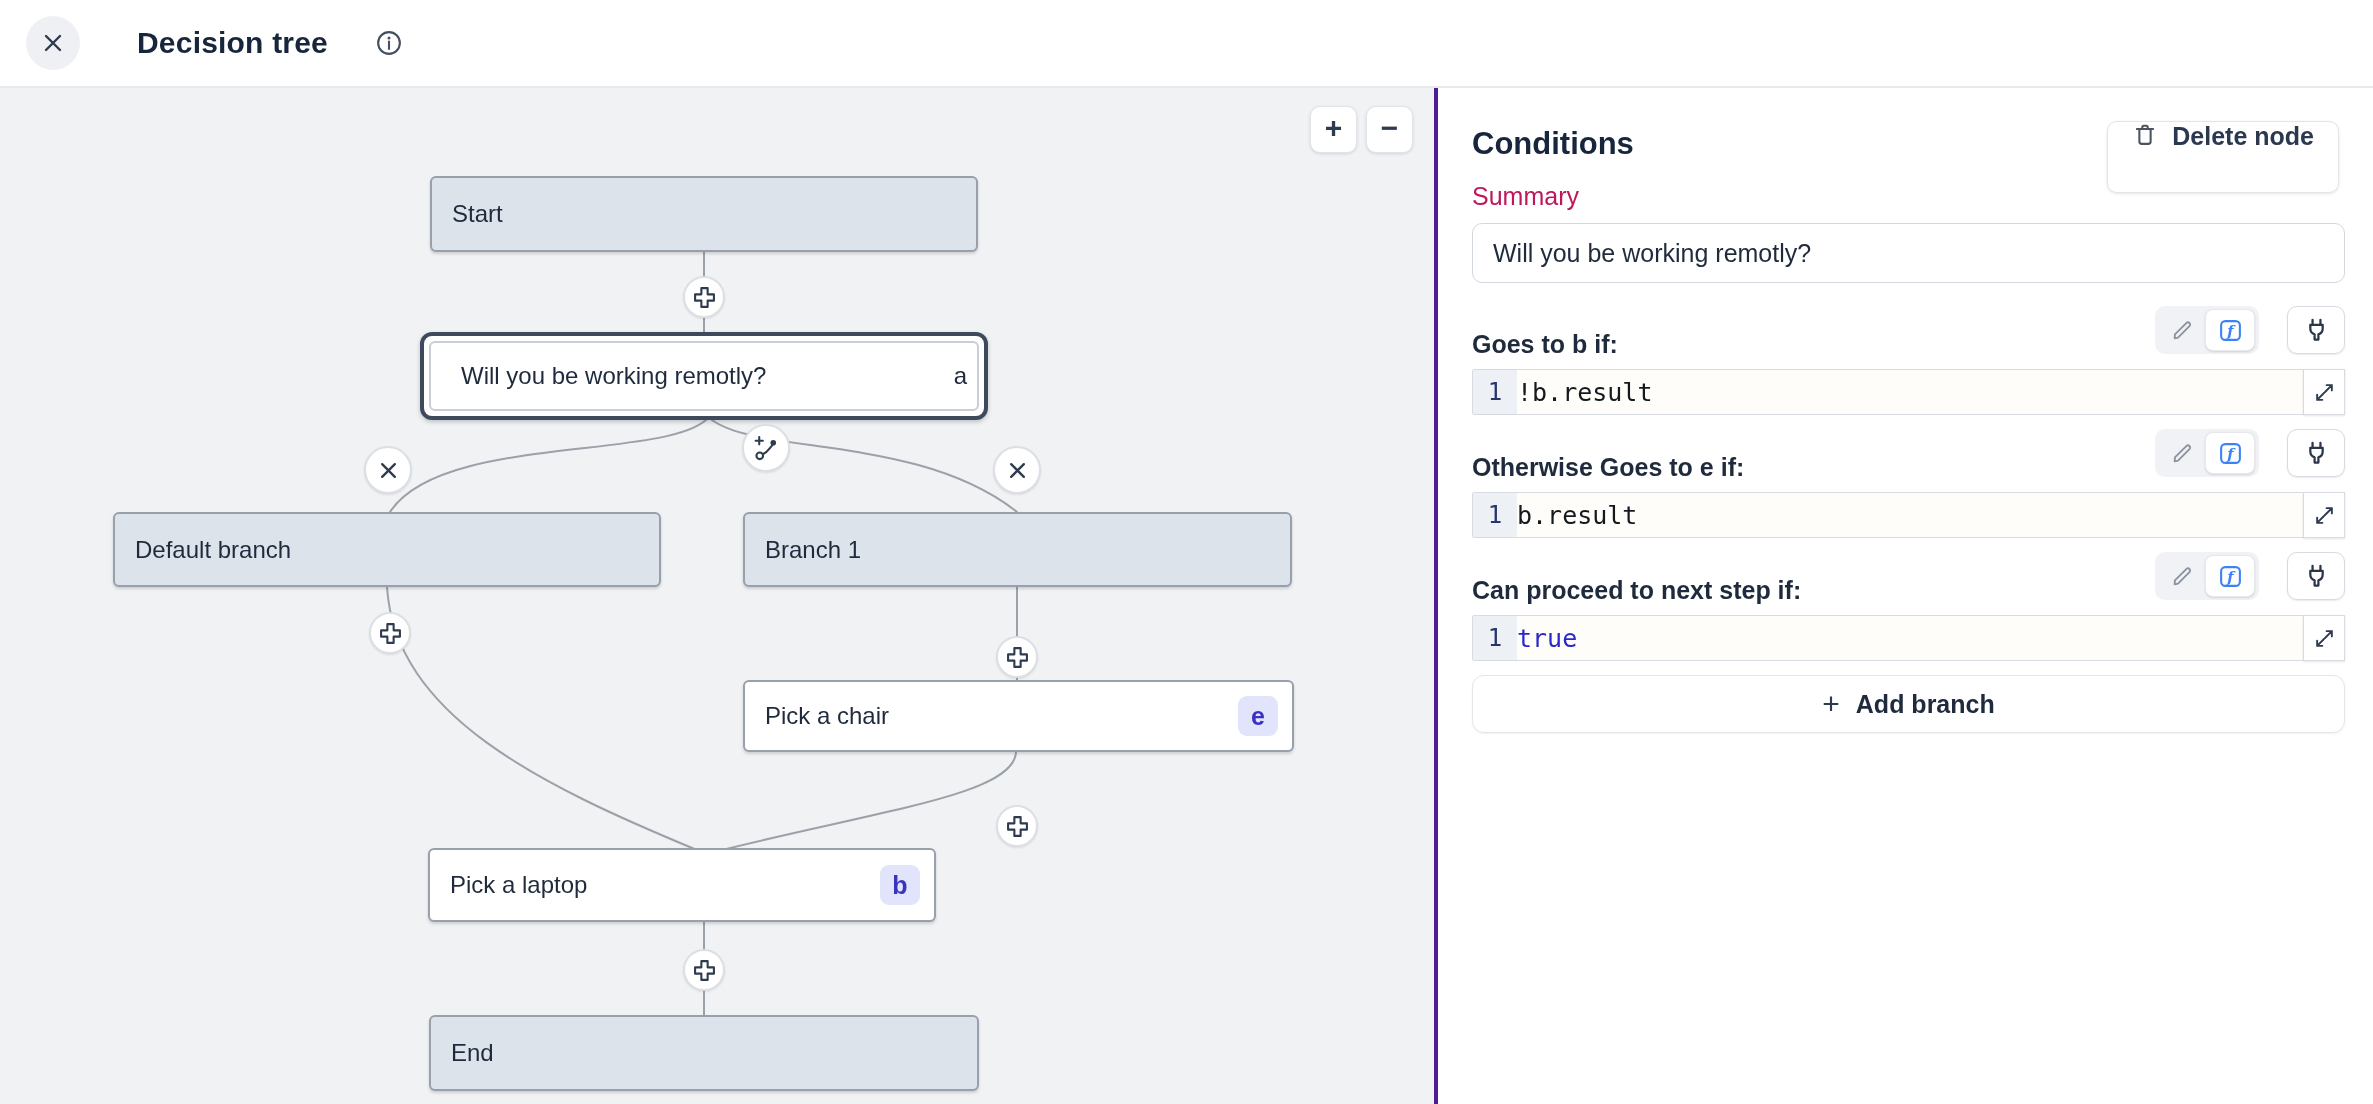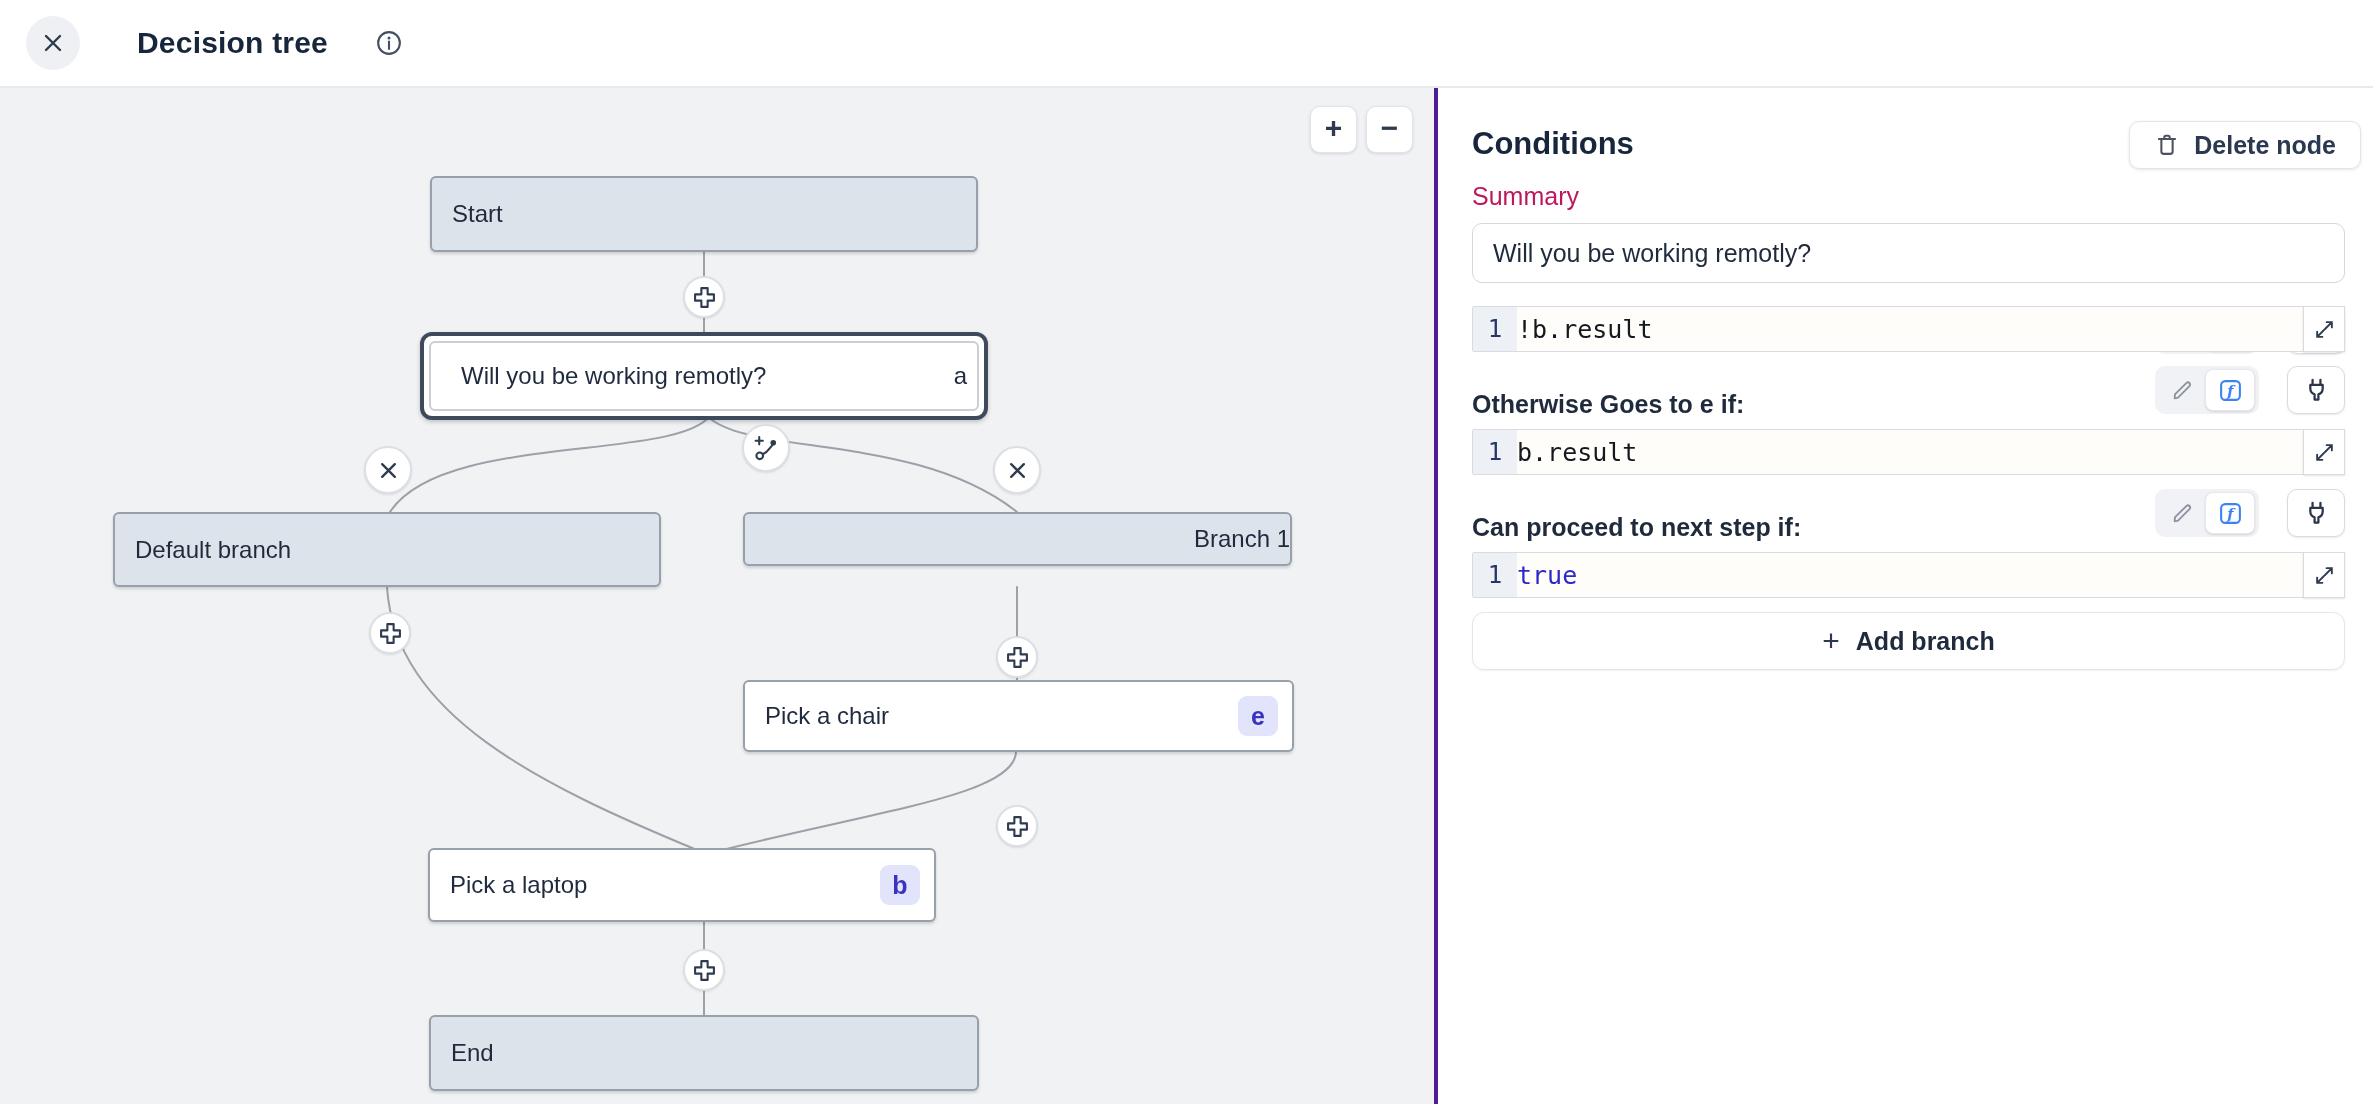--- a/index.html
+++ b/index.html
@@ -34,23 +34,23 @@
                 box-shadow:0 1px 2px rgba(40,50,60,.12); cursor:pointer; z-index:4; }
   .c42 { width:42px; height:42px; } .c48 { width:48px; height:48px; }
   .zoom-btn { position:absolute; width:47px; height:47px; border-radius:10px; background:#fff;
               border:1px solid #e2e4e8; box-shadow:0 1px 3px rgba(40,50,60,.15); font-size:30px;
               color:#2e3b4e; display:flex; align-items:center; justify-content:center; cursor:pointer; z-index:4;
               font-weight:bold; padding-bottom:3px; }
   
   .panel { position:absolute; left:1434px; top:88px; width:939px; height:1016px; background:#fff;
            border-left:4px solid #4c1d95; padding:0 28px 0 34px; }
   .panel-title { font-size:31px; font-weight:bold; color:#17263c; margin-top:38px; }
-  .delete-btn { position:absolute; right:12px; top:33px; height:48px; padding:0 24px; background:#fff;
+  .delete-btn { position:absolute; right:34px; top:33px; height:72px; padding:0 24px; background:#fff;
                 border:1px solid #e3e5e9; border-radius:10px; box-shadow:0 1px 3px rgba(40,50,60,.12);
-                display:flex; align-items:center; gap:14px; font-size:25px; font-weight:bold; color:#2a3850;
+                display:flex; align-items:flex-start; gap:14px; font-size:25px; font-weight:bold; color:#2a3850;
                 font-family:"Liberation Sans", sans-serif; cursor:pointer; }
   .field-label { margin-top:20px; font-size:25px; color:#be185d; }
   .summary-input { margin-top:12px; width:100%; height:60px; border:1px solid #d3d8df; border-radius:10px;
                    font-size:25px; color:#1f2b3d; padding:0 20px; font-family:"Liberation Sans", sans-serif;
                    background:#fff; }
   .sec { position:relative; margin-top:23px; }
   .sec + .sec { margin-top:14px; }
   .sec-label { padding-top:24px; font-size:25px; font-weight:bold; color:#1f2b3d; }
   .sec-icons { position:absolute; top:0; right:0; display:flex; align-items:center; gap:28px; }
   .seg { display:flex; align-items:center; background:#f1f2f5; border-radius:10px; height:48px; padding:0 4px; }
@@ -120,21 +120,21 @@
       <div class="inner">
         <span>Will you be working remotly?</span>
         <span class="badge" style="position:absolute; right:10px;">a</span>
       </div>
     </div>
 
     <div class="node" style="left:113px; top:424px; width:548px; height:75px;">
       <span>Default branch</span>
     </div>
 
-    <div class="node" style="left:743px; top:424px; width:549px; height:54px;justify-content:flex-end;">
+    <div class="node" style="left:743px; top:424px; width:549px; height:75px;">
       <span>Branch 1</span>
     </div>
 
     <div class="node white" style="left:743px; top:592px; width:551px; height:72px;">
       <span>Pick a chair</span>
       <span class="badge">e</span>
     </div>
 
     <div class="node white" style="left:428px; top:760px; width:508px; height:74px;">
       <span>Pick a laptop</span>
@@ -231,20 +231,21 @@
             </svg>
           </button>
         </div>
         <button class="plug-btn">
           <svg width="27" height="27" viewBox="0 0 24 24">
             <path d="M8.5 2.5v4.5M15.5 2.5v4.5" stroke="#2b3648" stroke-width="2" stroke-linecap="round" fill="none"></path>
             <path d="M6.5 7h11v3.2a5.5 5.5 0 0 1-3.8 5.2V20h-3.4v-4.6A5.5 5.5 0 0 1 6.5 10.2z" stroke="#2b3648" stroke-width="2" stroke-linejoin="round" fill="none"></path>
           </svg>
         </button>
       </div>
+      <div class="sec-label">Goes to b if:</div>
       <div class="code-row">
         <div class="gutter">1</div>
         <div class="code-text">!b.result</div>
         <button class="expand-btn">
           <svg width="21" height="21" viewBox="0 0 20 20">
             <path d="M12 3h5v5M17 3l-6.5 6.5M8 17H3v-5M3 17l6.5-6.5" stroke="#2e3b4e" stroke-width="1.8" fill="none" stroke-linecap="round"></path>
           </svg>
         </button>
       </div>
     </div>

